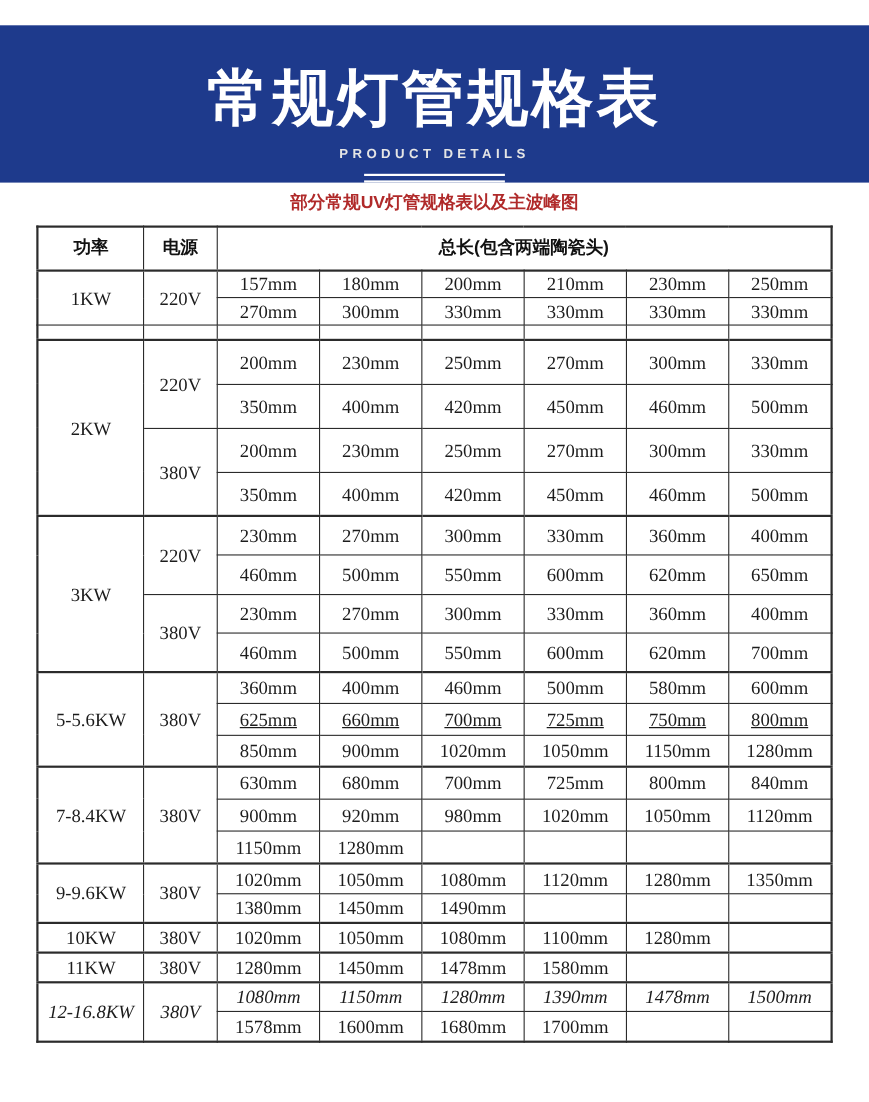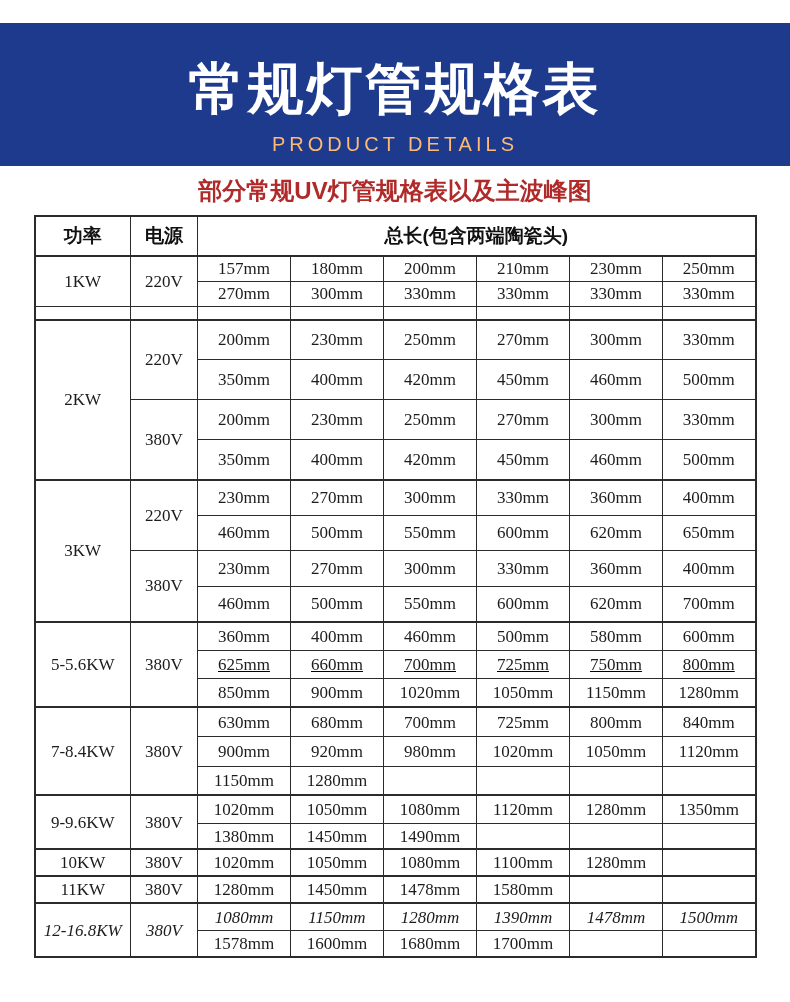--- a/index.html
+++ b/index.html
@@ -8,44 +8,44 @@
     font-family:"Liberation Sans","DejaVu Sans",sans-serif;overflow:hidden;
   }
   .banner{
     margin-top:23px;height:143px;background:#1e3a8c;text-align:center;
   }
   .banner-title{
     padding-top:38px;font-size:56px;line-height:1;font-weight:bold;
     color:#ffffff;letter-spacing:3px;
   }
   .banner-sub{
-    margin-top:17px;font-size:20px;line-height:1;color:#fdba74;
-    letter-spacing:4px;font-weight:normal;
+    margin-top:17px;font-size:12px;line-height:1;color:#e5e5e5;
+    letter-spacing:4px;font-weight:bold;
   }
   .banner-rule{
     width:128px;height:4px;margin:12px auto 0;
     border-top:2px solid #ffffff;border-bottom:2px solid #ffffff;
   }
   .heading{
-    margin-top:9px;text-align:center;font-size:24px;line-height:1.3;
+    margin-top:9px;text-align:center;font-size:16px;line-height:1.3;
     font-weight:bold;color:#b02a2a;
   }
   table.spec{
     width:722px;margin:9px auto 0;border-collapse:collapse;table-layout:fixed;
     border:2px solid #2b2b2b;
   }
   .c-power{width:96px}
   .c-supply{width:67px}
   .c-len{width:93px}
   table.spec th,table.spec td{
     border:1px solid #2b2b2b;text-align:center;vertical-align:middle;
     padding:0;overflow:hidden;white-space:nowrap;
   }
   table.spec thead th{
-    height:38px;font-size:19px;font-weight:bold;color:#111111;
+    height:38px;font-size:16px;font-weight:bold;color:#111111;
     border-bottom:2px solid #2b2b2b;
     font-family:"Liberation Sans","DejaVu Sans",sans-serif;
   }
   table.spec td{
     font-family:"Liberation Serif","DejaVu Serif",serif;
     font-size:17px;color:#1c1c1c;line-height:1;
   }
   tr.sec-top td{border-top:2px solid #2b2b2b;}
   tr.spacer-row td{height:12px;}
 </style>

